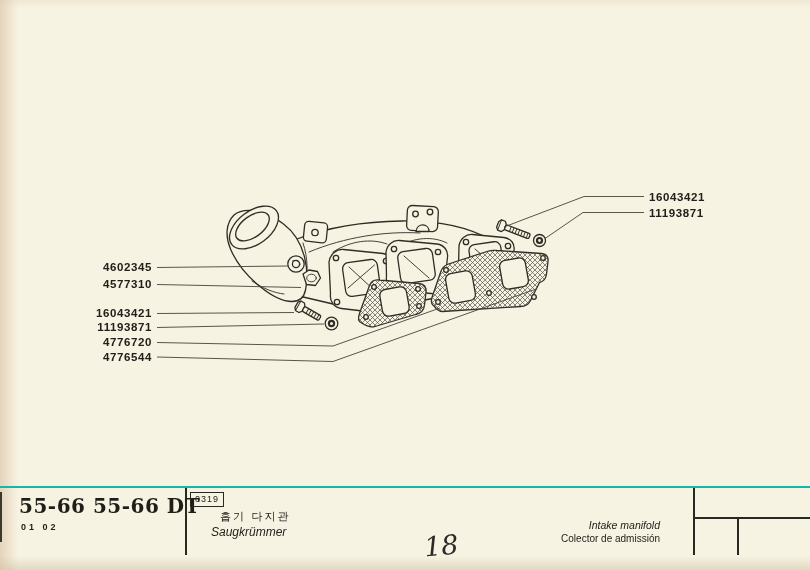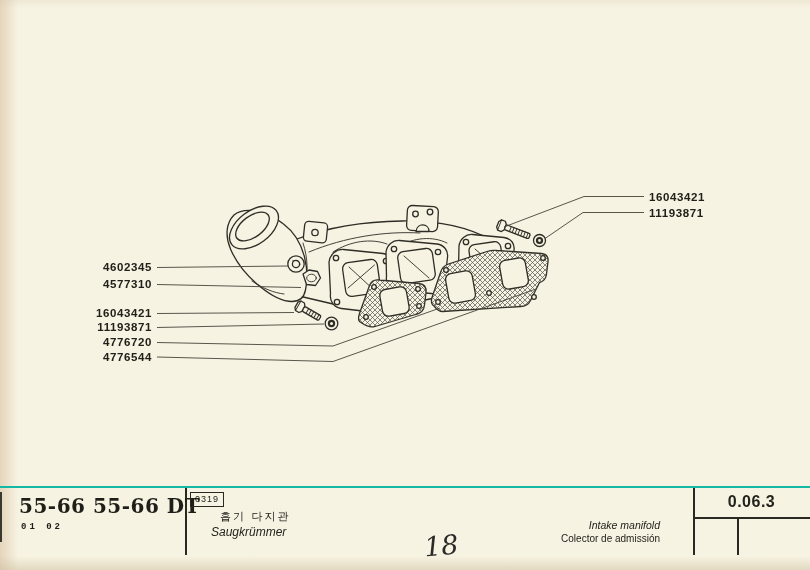--- a/index.html
+++ b/index.html
@@ -28,21 +28,21 @@
     letter-spacing:0.6px;fill:#21201a;}
 
   .footer{position:absolute;left:0;top:486px;width:810px;height:84px;
     border-top:2px solid #14b8a6;box-sizing:border-box;padding-left:32px;}
   .vline{position:absolute;width:2px;background:#2a2921;}
   .hline{position:absolute;height:2px;background:#2a2921;}
   .left-mark{position:absolute;left:0;top:492px;width:2px;height:50px;background:#3a382f;}
 
   .models{position:absolute;left:19px;top:6px;font-family:"DejaVu Serif", serif;
     font-weight:bold;font-size:20px;letter-spacing:0.5px;color:#1f1e18;white-space:nowrap;}
-  .codes{position:absolute;left:21px;top:34px;font-family:Liberation Mono, monospace;
+  .codes{position:absolute;left:21px;top:34px;font-family:Liberation Sans, sans-serif;
     font-weight:bold;font-size:9px;letter-spacing:3px;color:#1f1e18;}
   .code-box{position:absolute;left:190px;top:4px;border:1.5px solid #2a2921;
     font-size:9px;font-weight:normal;letter-spacing:1px;padding:1px 4px;line-height:11px;}
   .t-ko{position:absolute;left:220px;top:21px;font-size:11px;
     font-family:"DejaVu Sans", sans-serif;letter-spacing:2px;}
   .t-de{position:absolute;left:211px;top:37px;font-style:italic;font-size:12px;}
   .t-it{position:absolute;left:290px;top:10px;width:290px;text-align:center;
     font-weight:bold;font-size:13px;letter-spacing:0.4px;white-space:nowrap;}
   .t-en{position:absolute;right:150px;top:31px;font-style:italic;font-size:10.5px;text-align:right;}
   .t-es{position:absolute;right:150px;top:45px;font-size:10px;}
@@ -230,18 +230,17 @@
     <div class="models">55-66 55-66 DT</div>
     <div class="codes">01 02</div>
 
     <div class="code-box">0319</div>
     <div class="t-ko">흡기 다지관</div>
     <div class="t-de">Saugkrümmer</div>
 
     <div class="t-en">Intake manifold</div>
     <div class="t-es">Colector de admissión</div>
 
-    <div class="section-code">0.06.3</div>
     <div class="hand-num">18</div>
   </div>
 
   <div class="edge-bottom"></div>
 </div>
 
 </body></html>

